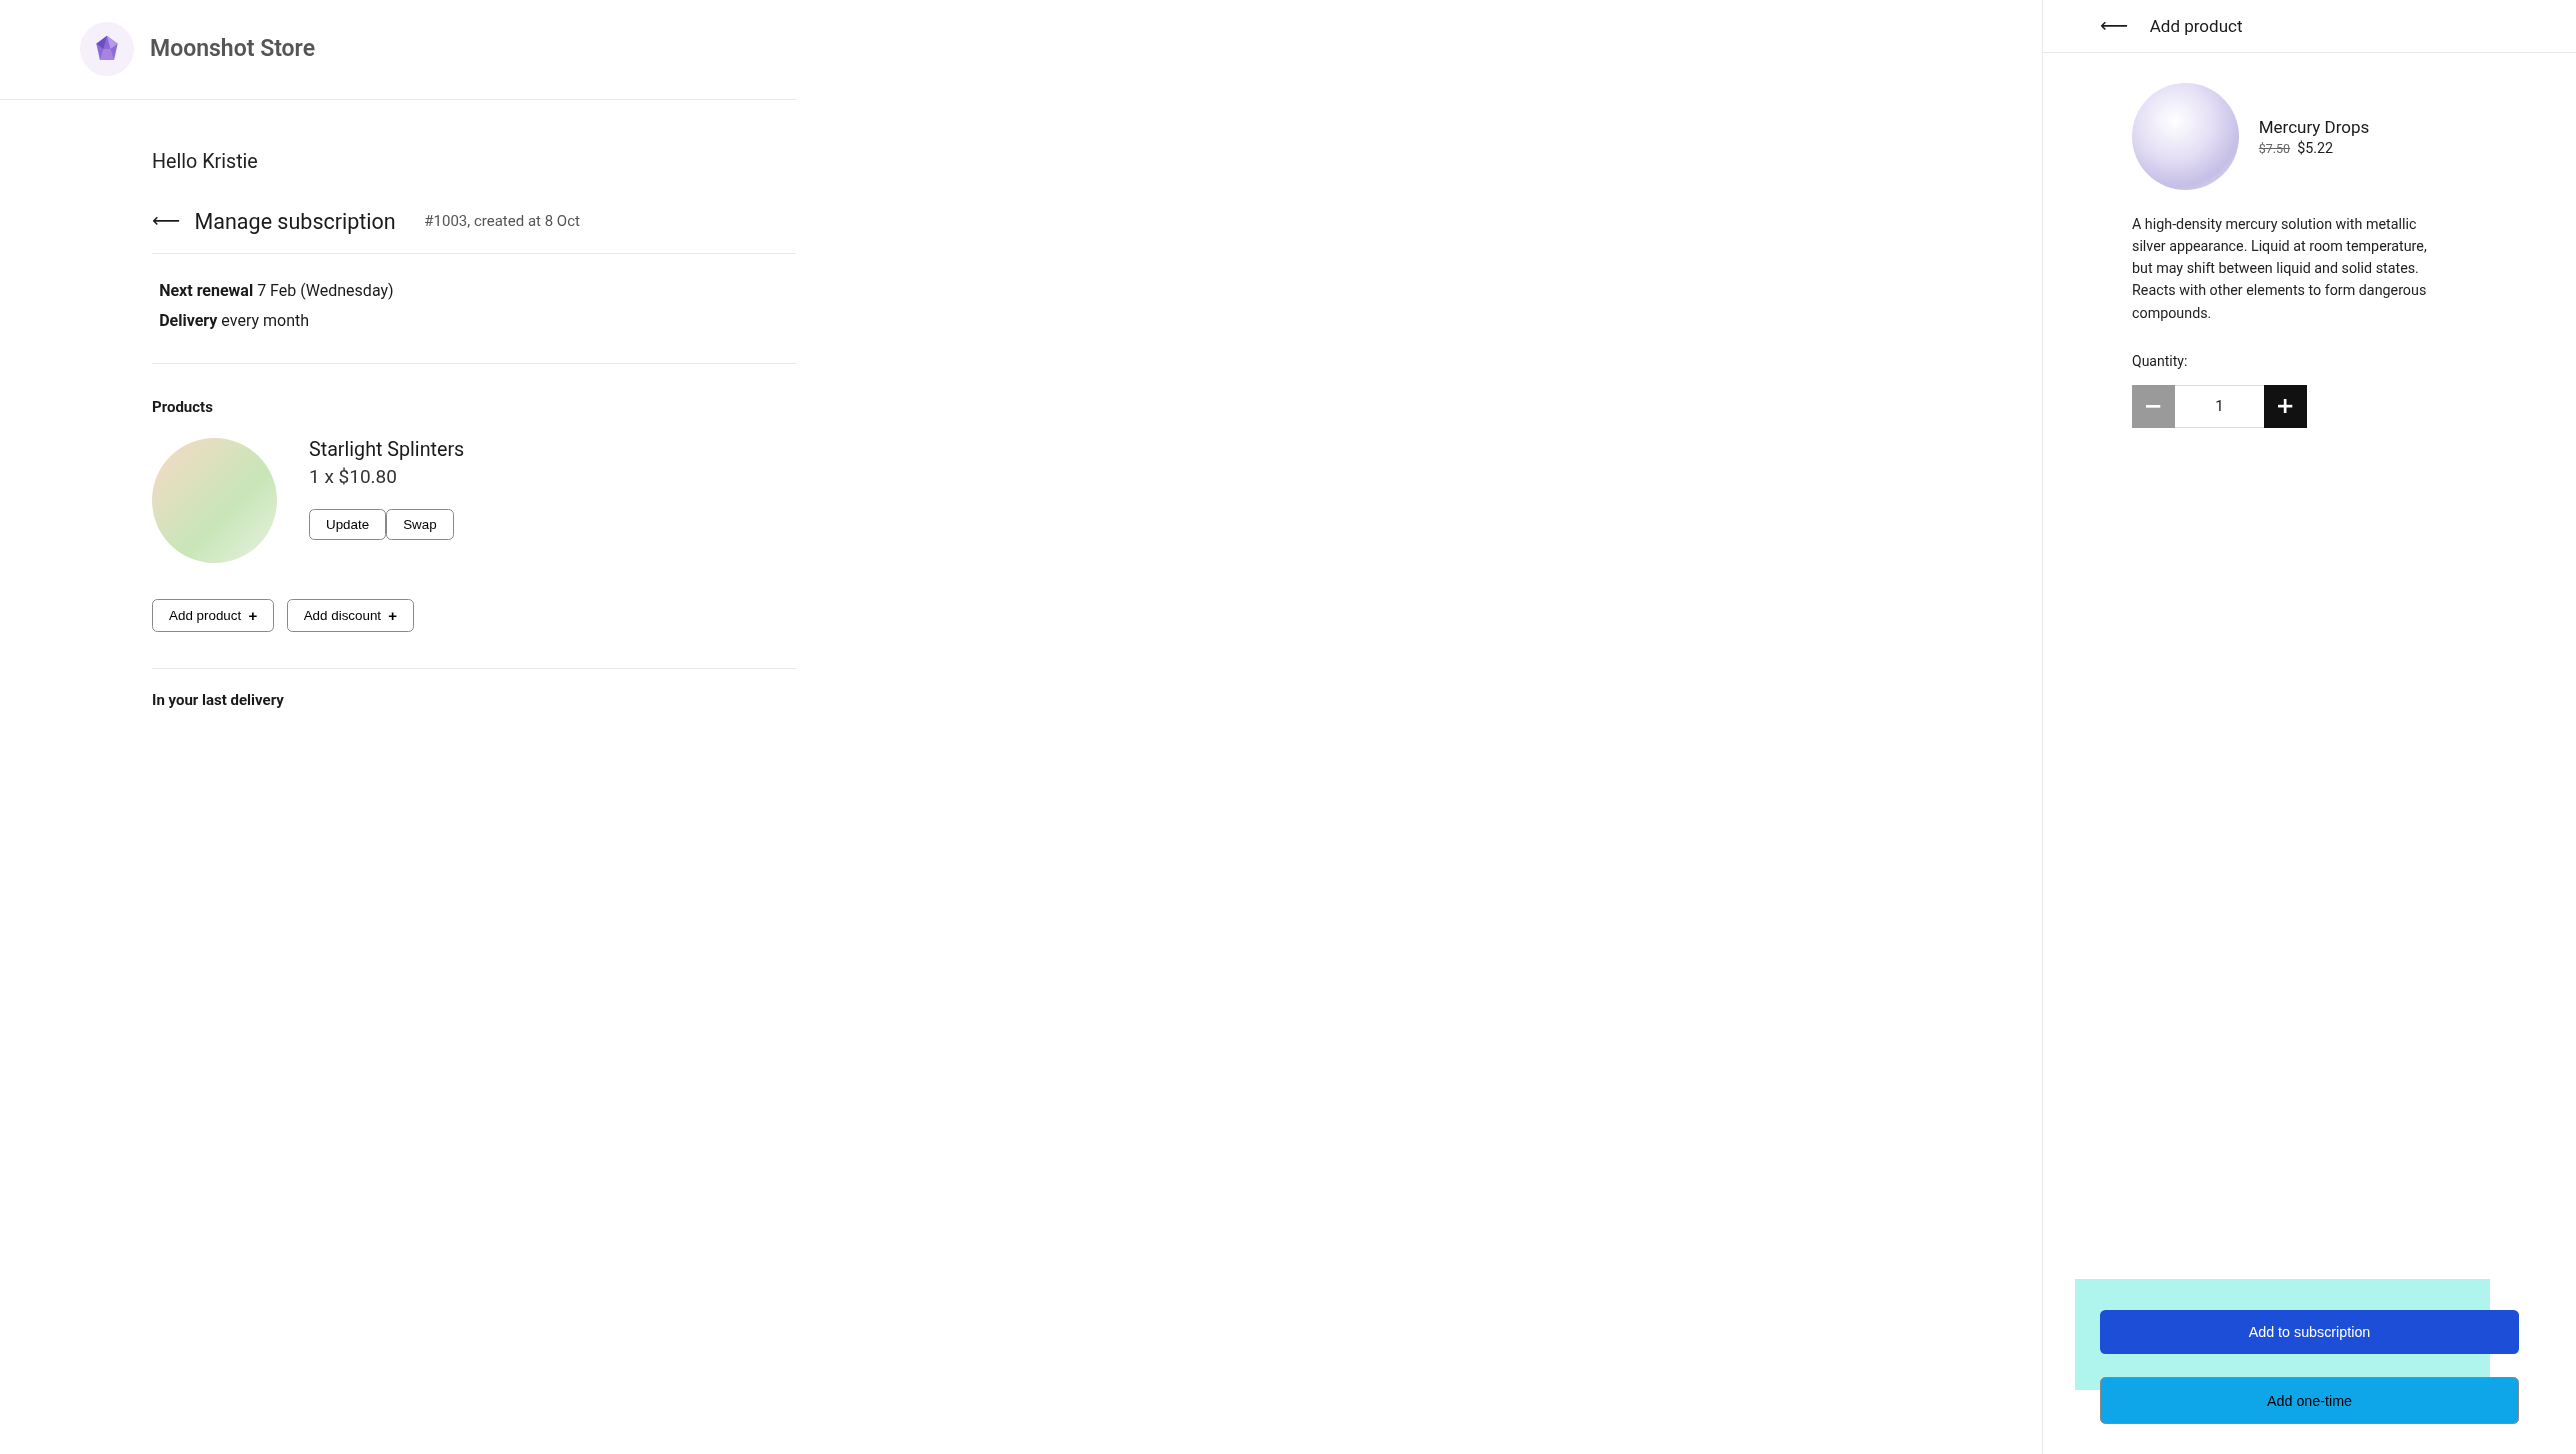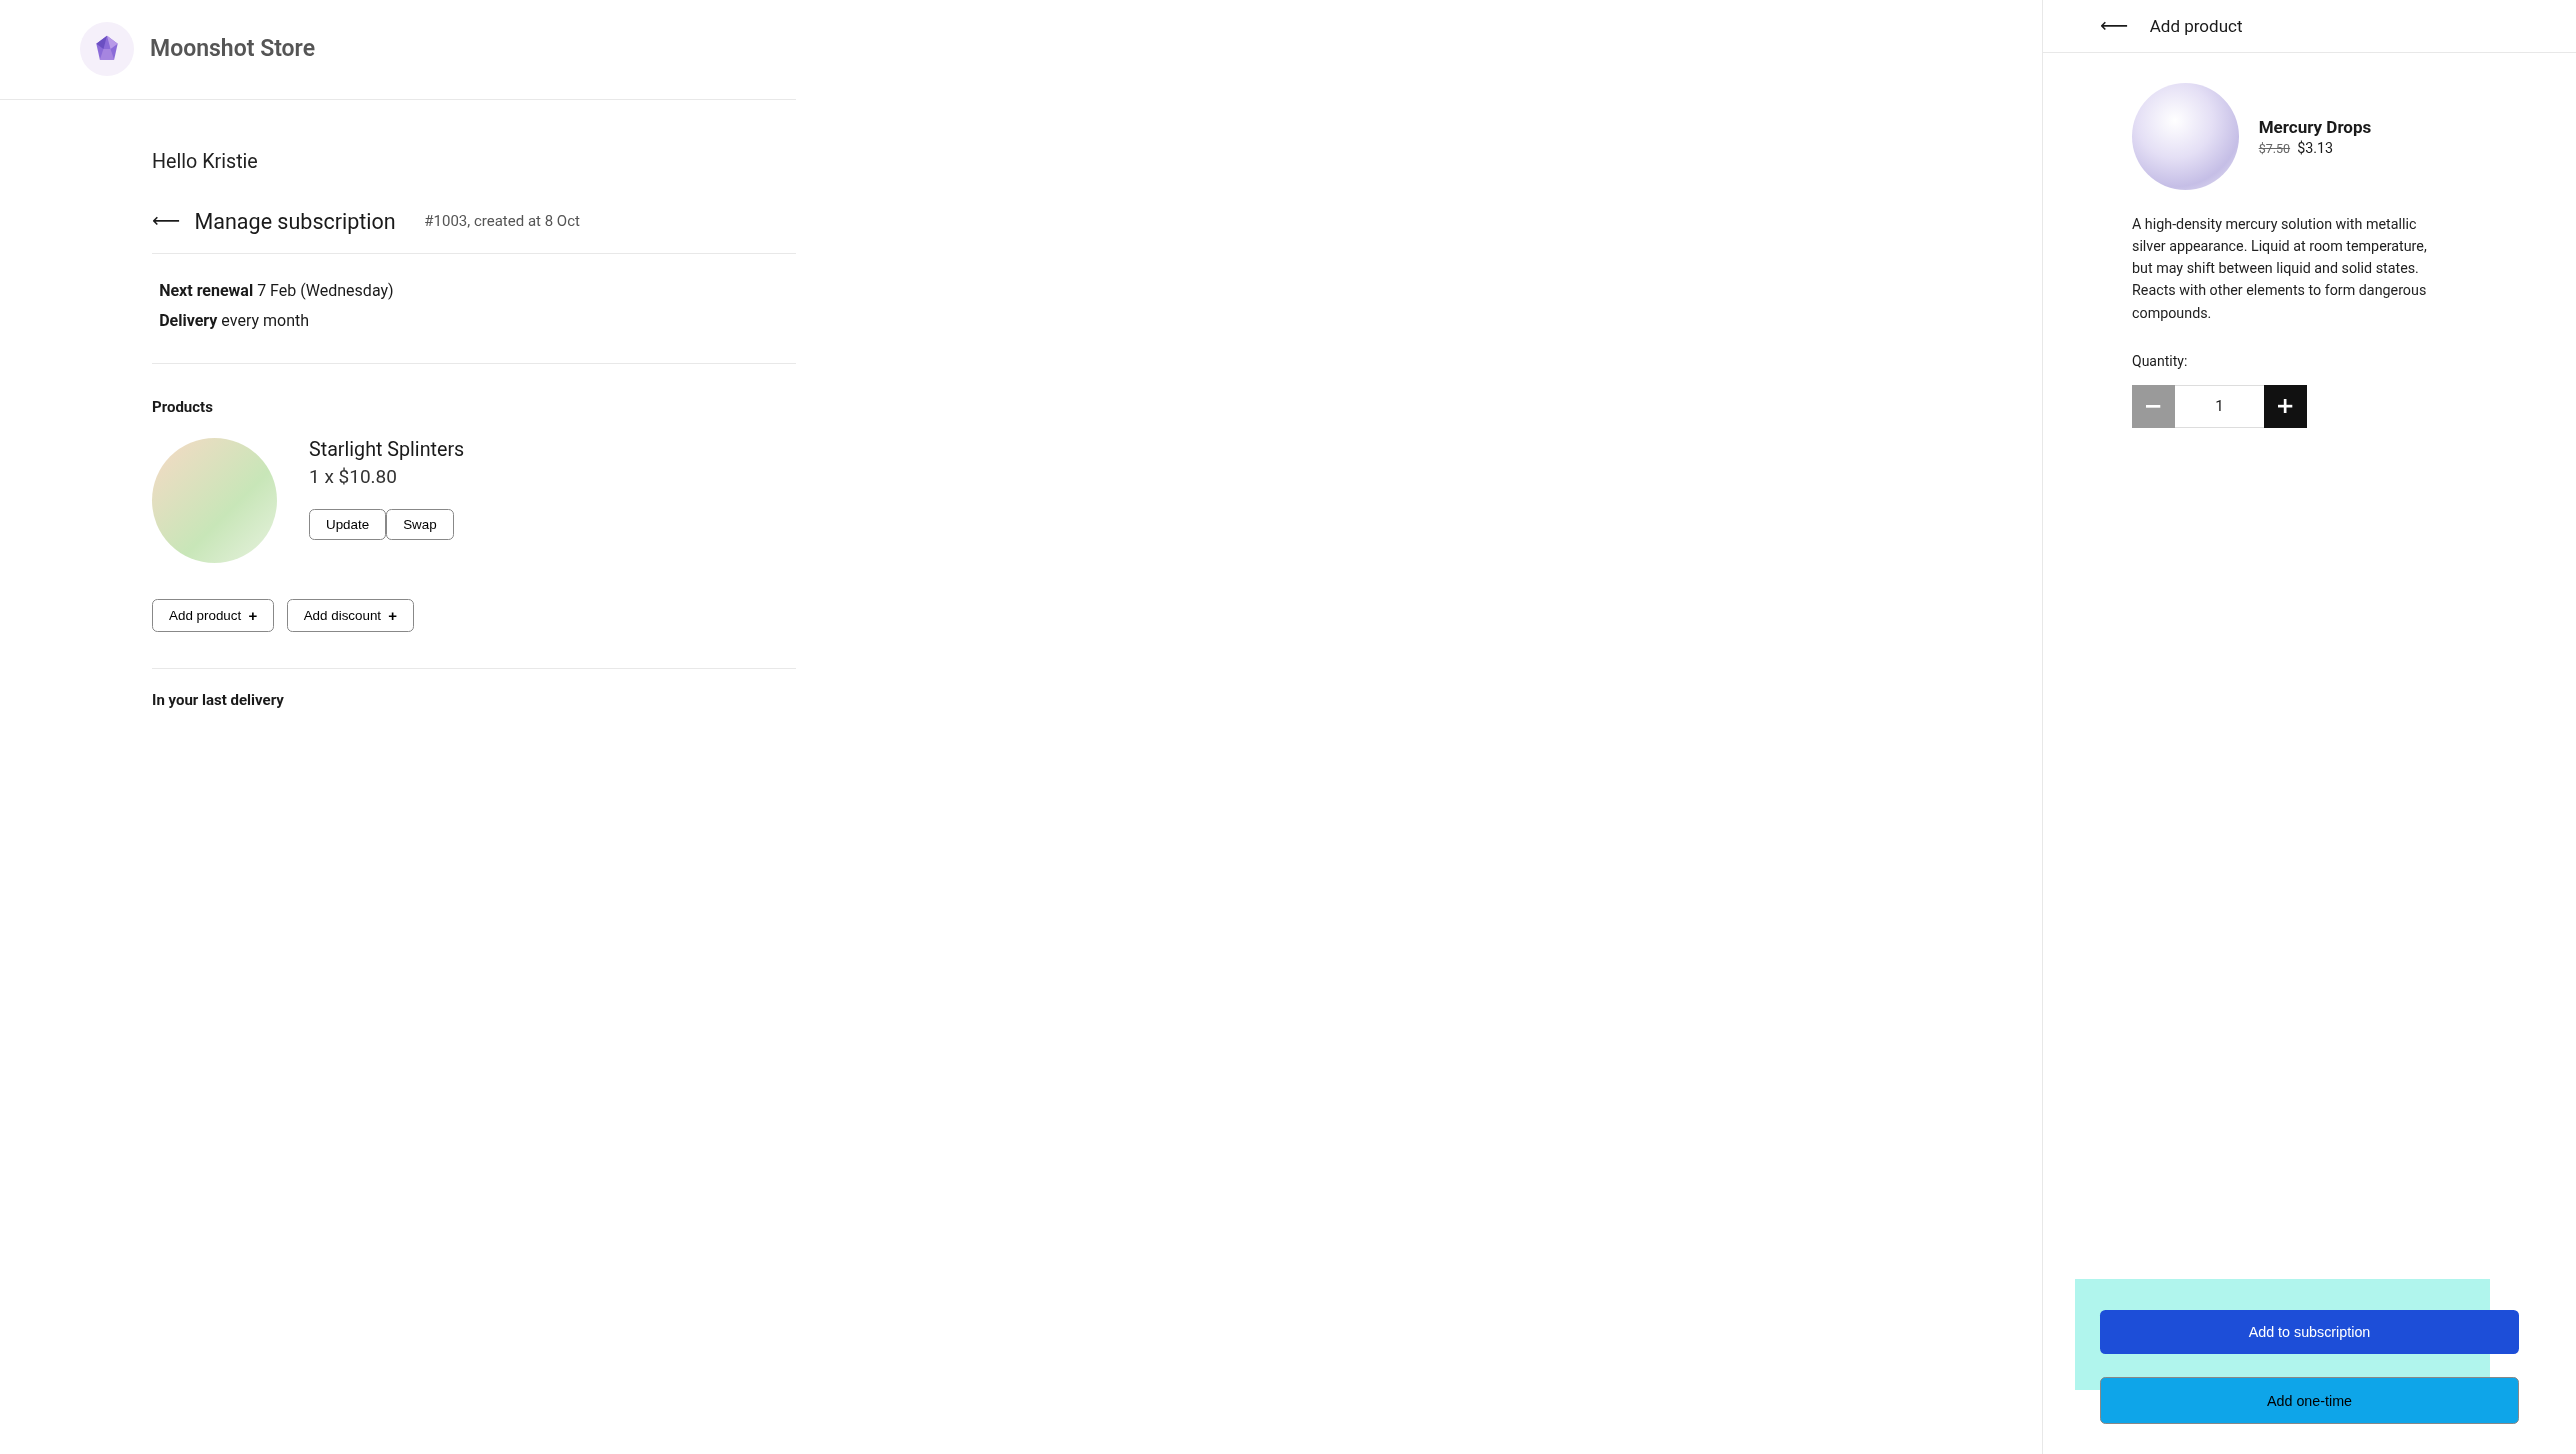--- a/index.html
+++ b/index.html
@@ -173,21 +173,21 @@
     }
     .side-product-img {
       width: 107px;
       height: 107px;
       border-radius: 50%;
       background: radial-gradient(circle at 40% 35%, #ffffff 0%, #e4dff5 40%, #c5bee6 70%, #f2f0f8 100%);
       flex-shrink: 0;
     }
     .side-product-name {
       font-size: 17px;
-      font-weight: 700;
+      font-weight: 400;
       margin-bottom: 3.6px;
     }
     .price-row {
       font-size: 14.3px;
     }
     .price-old {
       text-decoration: line-through;
       font-size: 12.5px;
       color: #666;
       margin-right: 3.6px;
@@ -348,21 +348,21 @@
     <span class="side-title">Add product</span>
   </div>
 
   <div class="side-body">
     <div class="side-product-row">
       <div class="side-product-img"></div>
       <div>
         <p class="side-product-name">Mercury Drops</p>
         <p class="price-row">
           <span class="price-old">$7.50</span>
-          <span>$3.13</span>
+          <span>$5.22</span>
         </p>
       </div>
     </div>
 
     <p class="side-desc">A high-density mercury solution with metallic silver appearance. Liquid at room temperature, but may shift between liquid and solid states. Reacts with other elements to form dangerous compounds.</p>
 
     <p class="qty-label">Quantity:</p>
     <div class="qty-stepper">
       <button class="qty-btn qty-minus">
         <svg width="14.3" height="2.7" viewBox="0 0 16 3">

